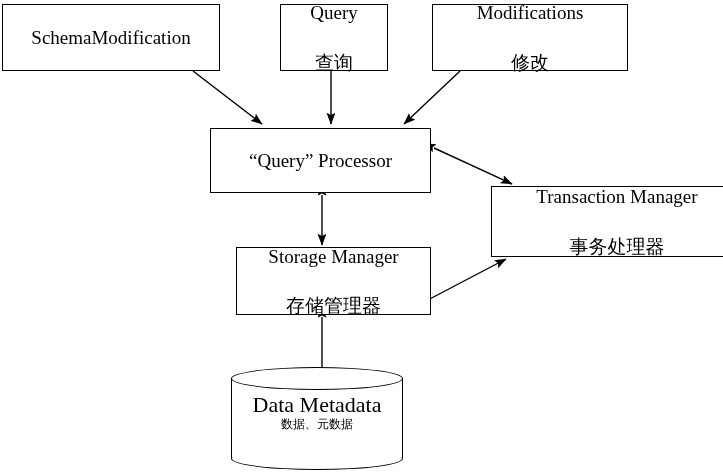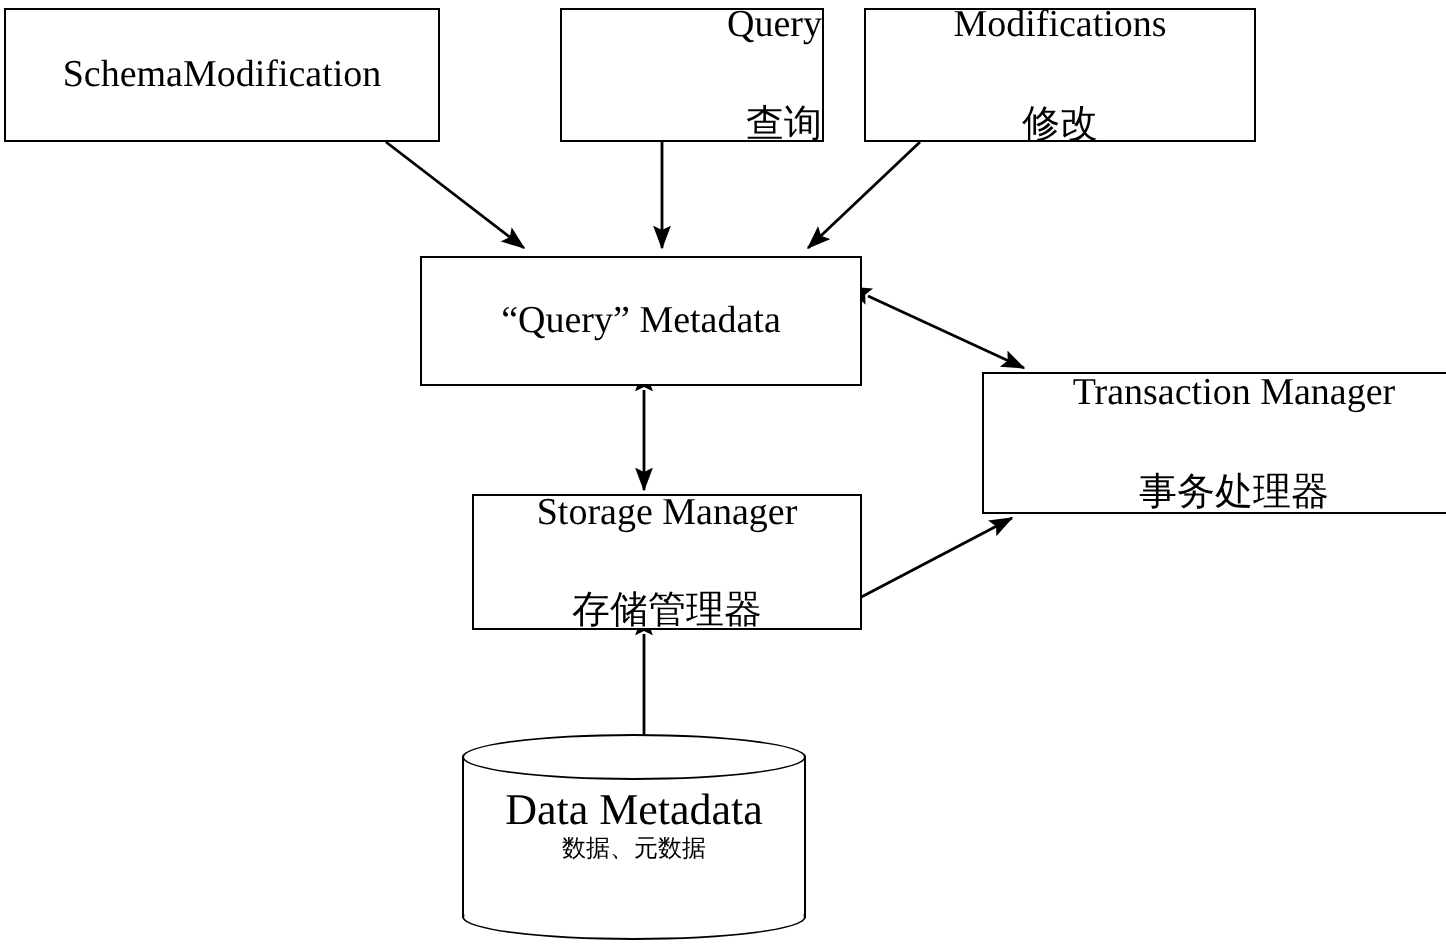--- a/index.html
+++ b/index.html
@@ -35,21 +35,21 @@
     font-size: 19px;
     white-space: nowrap;
     letter-spacing: 0px;
   }
   .node .zh {
     font-size: 19px;
     white-space: nowrap;
   }
   
   #node-schema      { left: 2px;   top: 4px;   width: 218px; height: 67px; }
-  #node-query       { left: 280px; top: 4px;   width: 132px; height: 67px; align-items: flex-end; }
+  #node-query       { left: 280px; top: 4px;   width: 108px; height: 67px; }
   #node-mods        { left: 432px; top: 4px;   width: 196px; height: 67px; }
   #node-qproc       { left: 210px; top: 128px; width: 221px; height: 65px; }
   #node-txnmgr      { left: 491px; top: 186px; width: 252px; height: 71px; text-align: right; }
   #node-storagemgr  { left: 236px; top: 247px; width: 195px; height: 68px; }
 
   
   #node-db {
     position: absolute;
     left: 231px;
     top: 367px;
@@ -150,21 +150,21 @@
     <span class="en">Query</span>
     <span class="zh">查询</span>
   </div>
 
   <div class="node" id="node-mods">
     <span class="en">Modifications</span>
     <span class="zh">修改</span>
   </div>
 
   <div class="node" id="node-qproc">
-    <span class="en">“Query” Metadata</span>
+    <span class="en">“Query” Processor</span>
   </div>
 
   <div class="node" id="node-txnmgr">
     <span class="en">Transaction Manager</span>
     <span class="zh">事务处理器</span>
   </div>
 
   <div class="node" id="node-storagemgr">
     <span class="en">Storage Manager</span>
     <span class="zh">存储管理器</span>

